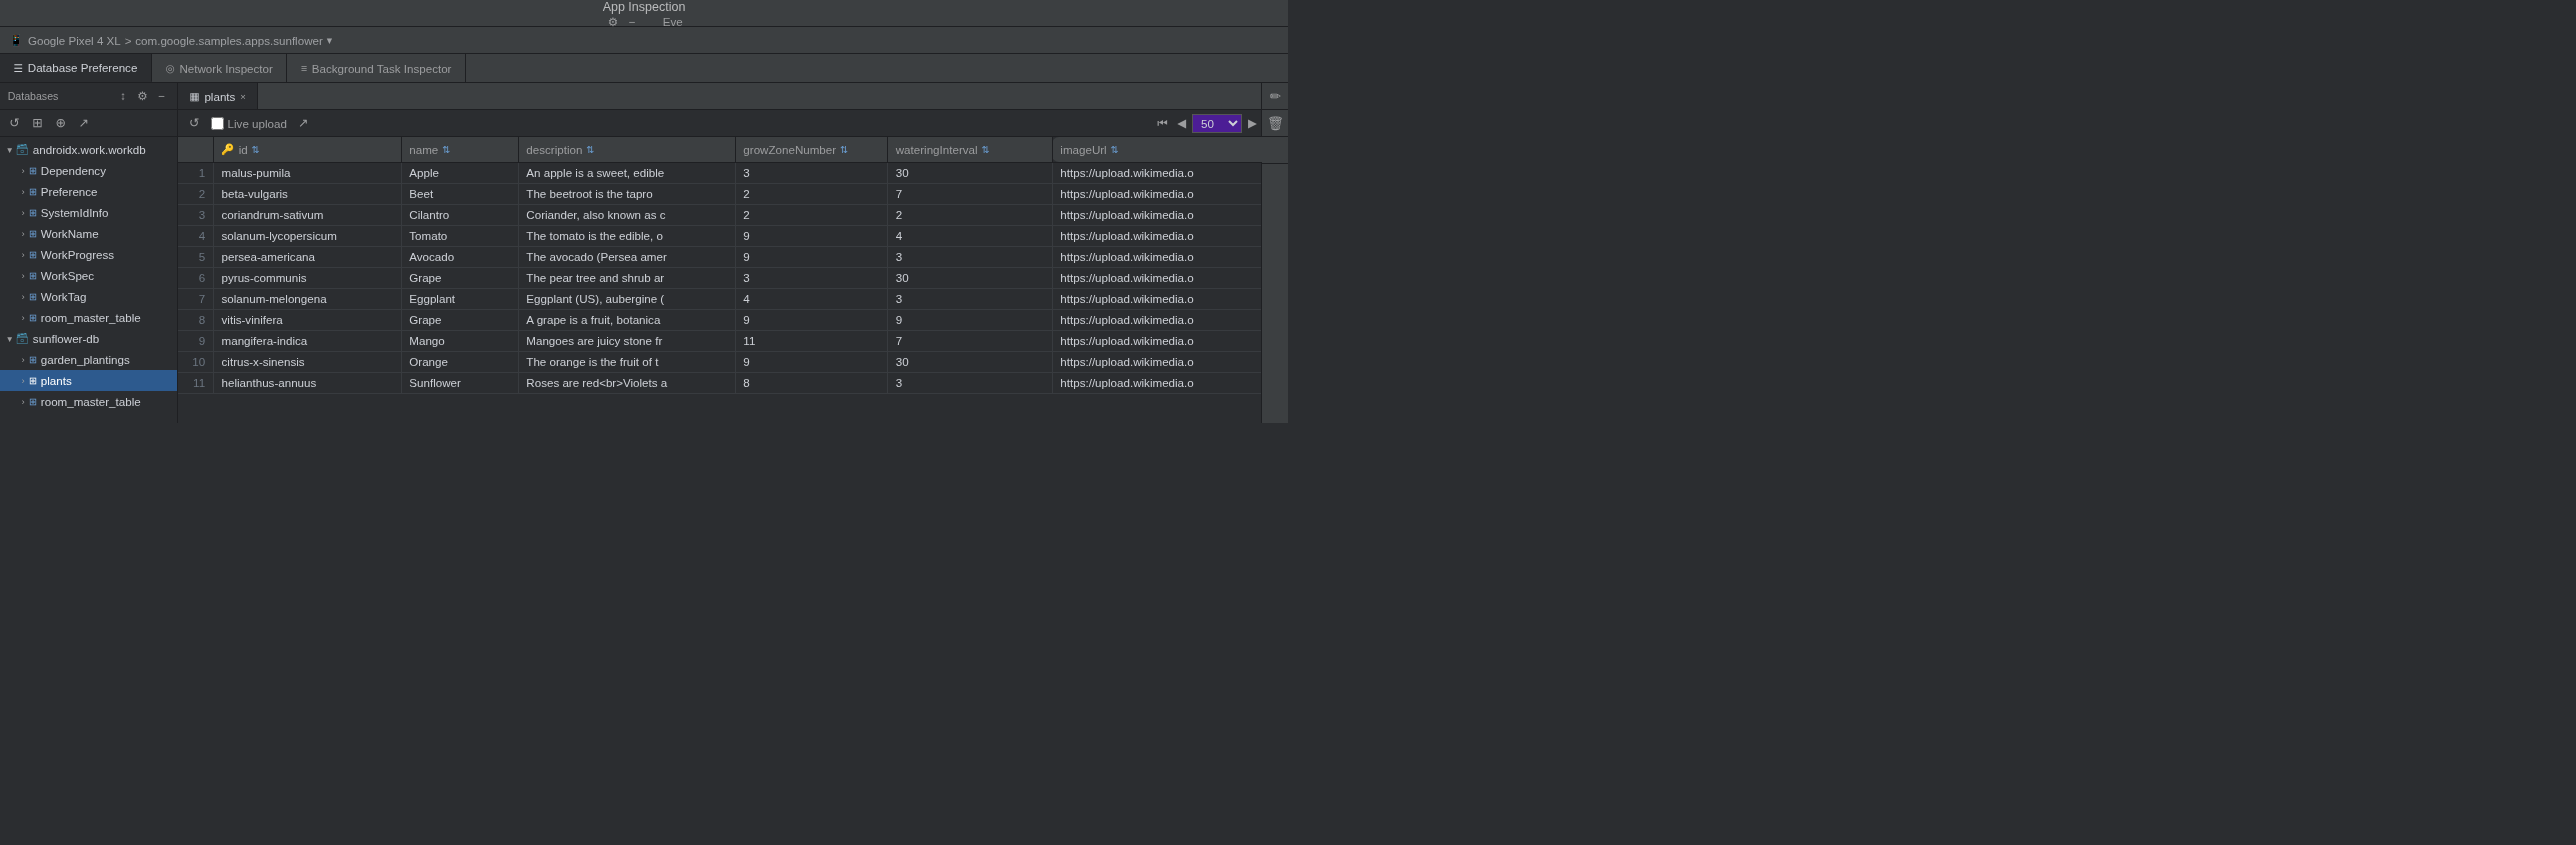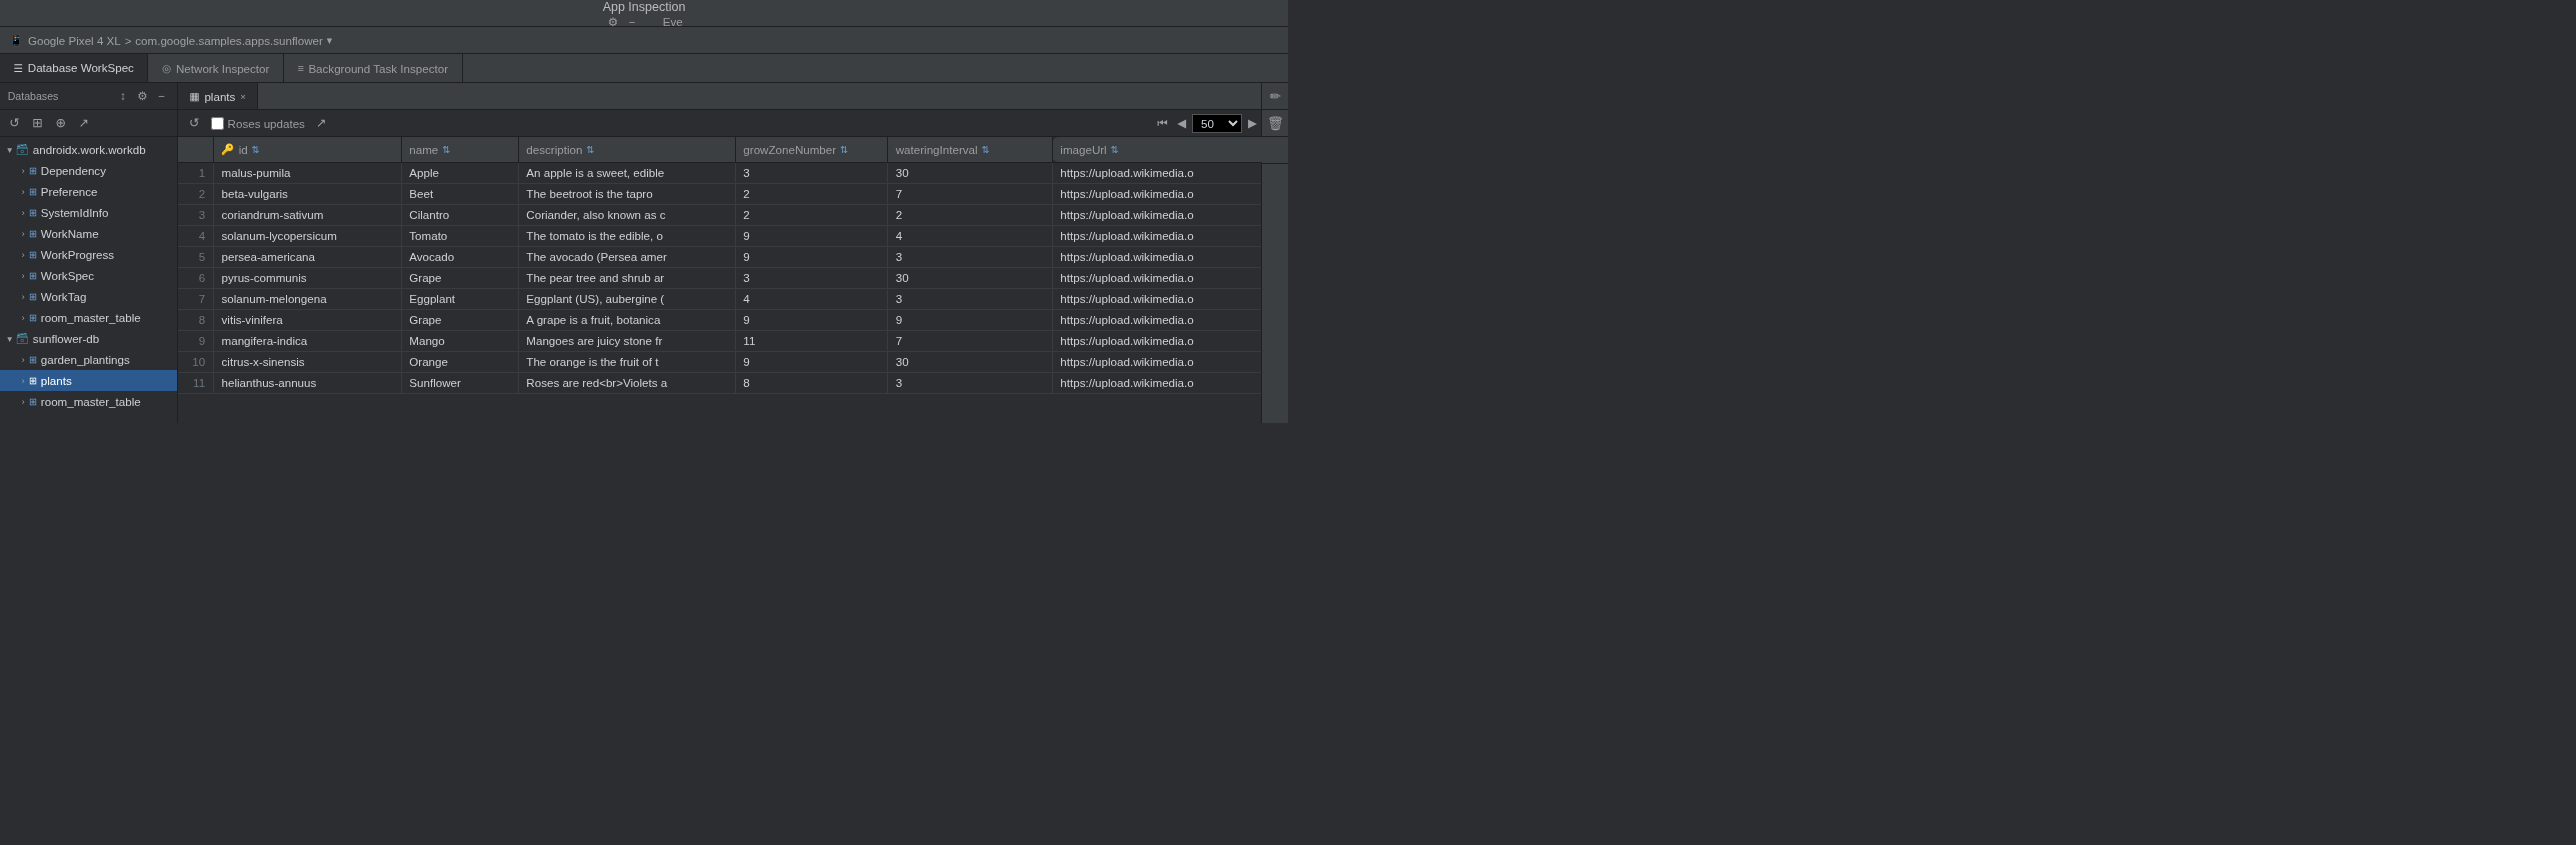--- a/index.html
+++ b/index.html
@@ -279,21 +279,21 @@
       width: 17.3px;
       height: 17.3px;
       display: flex;
       align-items: center;
       justify-content: center;
       cursor: pointer;
       font-size: 11.6px;
       color: #9c9d9f;
     }
     .page-select {
-      background: #000000;
+      background: #4c1d95;
       border: 1px solid #555;
       color: #cdd0d6;
       font-size: 11.6px;
       padding: 1px 3.9px;
       height: 19px;
     }
 
     
     .data-table-wrapper {
       flex: 1;
@@ -412,21 +412,21 @@
       <span>Google Pixel 4 XL</span>
       <span style="color:#9c9d9f;">&gt;</span>
       <span>com.google.samples.apps.sunflower</span>
       <span style="font-size:10.6px;">▾</span>
     </div>
   </div>
 
   <div class="inspector-tabs">
     <div class="inspector-tab active">
       <span class="inspector-tab-icon">☰</span>
-      <span>Database WorkSpec</span>
+      <span>Database Preference</span>
     </div>
     <div class="inspector-tab">
       <span class="inspector-tab-icon">◎</span>
       <span>Network Inspector</span>
     </div>
     <div class="inspector-tab">
       <span class="inspector-tab-icon">≡</span>
       <span>Background Task Inspector</span>
     </div>
   </div>
@@ -537,21 +537,21 @@
           <span class="table-tab-icon">▦</span>
           <span>plants</span>
           <span class="table-tab-close">×</span>
         </div>
       </div>
 
       <div class="query-toolbar">
         <span class="toolbar-btn">↺</span>
         <label class="live-updates-checkbox">
           <input type="checkbox" style="">
-          <span>Roses updates</span>
+          <span>Live upload</span>
         </label>
         <span class="toolbar-btn">↗</span>
         <div class="query-toolbar-right page-control">
           <span class="page-btn">⏮</span>
           <span class="page-btn">◀</span>
           <select class="page-select">
             <option>50</option>
             <option>100</option>
             <option>200</option>
           </select>

